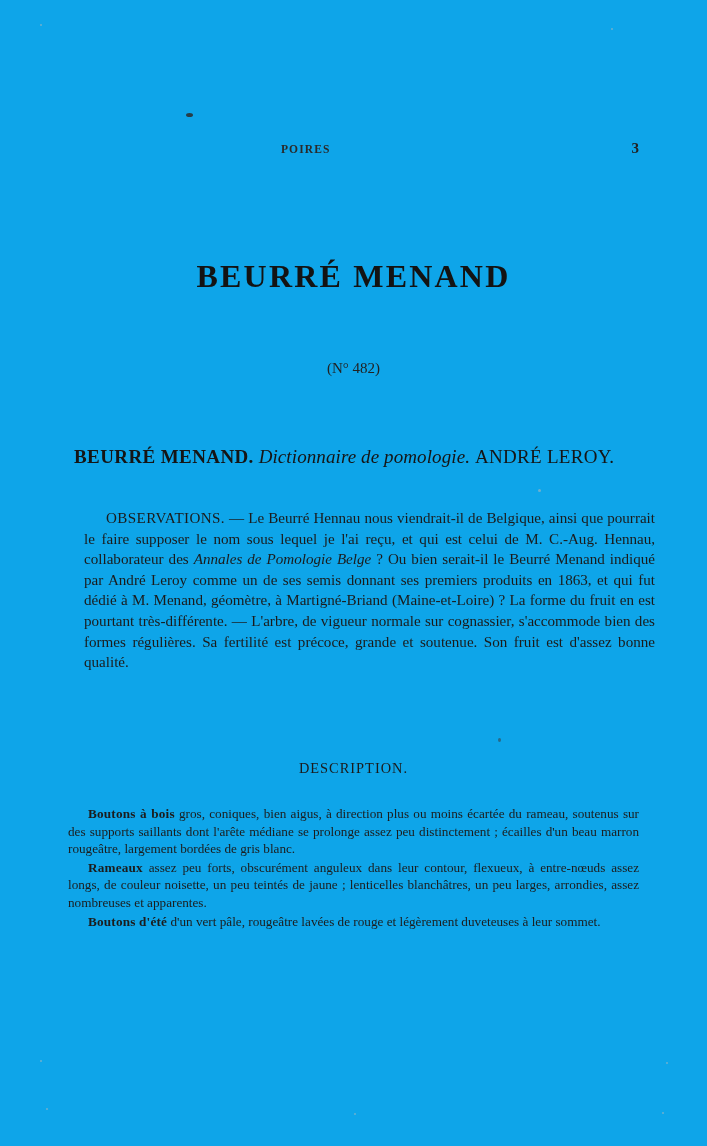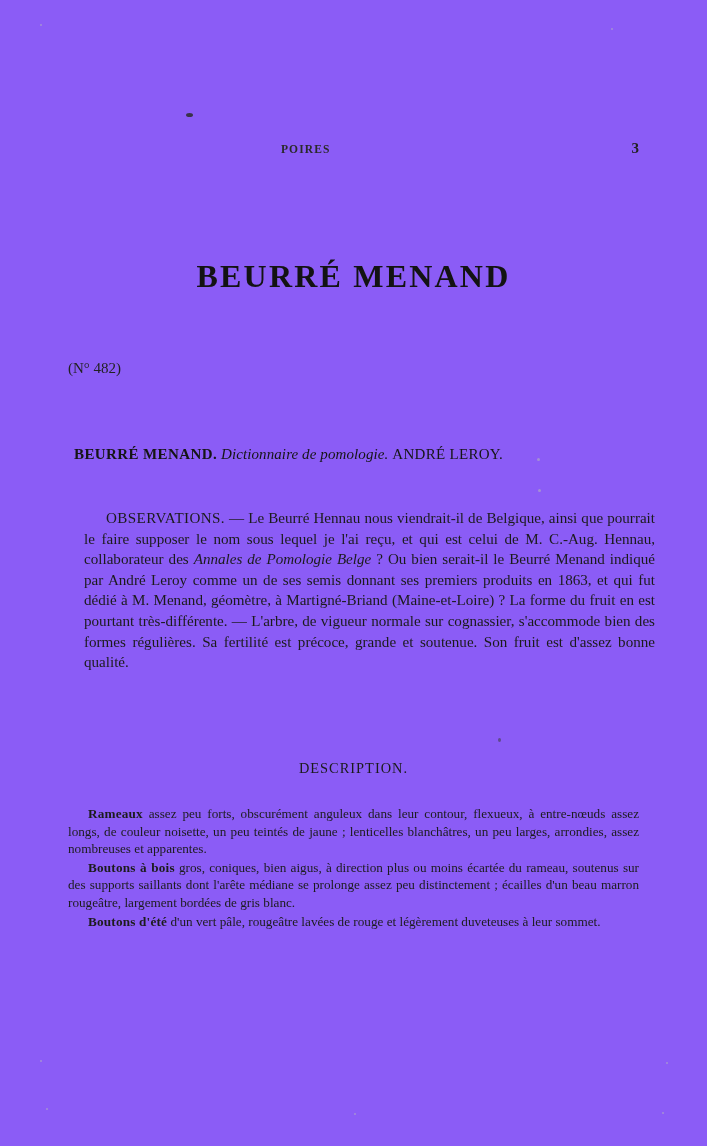--- a/index.html
+++ b/index.html
@@ -13,21 +13,21 @@
     position: relative;
     font-family: "Liberation Serif", serif;
     color: #1a1a1a;
     overflow: hidden;
   }
   .page {
     position: absolute;
     top: 0; left: 0;
     width: 707px;
     height: 1146px;
-    background: #8b5cf6;
+    background: #0ea5e9;
   }
   
   .speck {
     position: absolute;
     background: #b9b9b9;
     border-radius: 50%;
     opacity: .55;
   }
   .content {
     position: absolute;
@@ -71,30 +71,30 @@
     font-weight: bold;
     letter-spacing: 2.2px;
     font-family: "Liberation Serif", serif;
     color: #131313;
   }
   .number {
     position: absolute;
     top: 360px;
     left: 0;
     width: 571px;
-    text-align: left;
+    text-align: center;
     font-size: 15px;
     color: #222;
   }
   .reference {
     position: absolute;
     top: 446px;
     left: 6px;
     width: 565px;
-    font-size: 15px;
+    font-size: 19px;
     color: #151515;
     letter-spacing: .1px;
   }
   .reference .sc {
     font-variant: small-caps;
     font-weight: bold;
     letter-spacing: .4px;
   }
   .reference .ital {
     font-style: italic;
@@ -183,24 +183,24 @@
     <div class="obs">
       <p>
         <span class="sc">OBSERVATIONS.</span><span> — </span><span>Le Beurré Hennau nous viendrait-il de Belgique, ainsi que pourrait le faire supposer le nom sous lequel je l'ai reçu, et qui est celui de M. C.-Aug. Hennau, collaborateur des </span><span class="ital">Annales de Pomologie Belge</span><span> ? Ou bien serait-il le Beurré Menand indiqué par André Leroy comme un de ses semis donnant ses premiers produits en 1863, et qui fut dédié à M. Menand, géomètre, à Martigné-Briand (Maine-et-Loire) ? La forme du fruit en est pourtant très-différente. — L'arbre, de vigueur normale sur cognassier, s'accommode bien des formes régulières. Sa fertilité est précoce, grande et soutenue. Son fruit est d'assez bonne qualité.</span>
       </p>
     </div>
 
     <div class="desc-head">DESCRIPTION.</div>
 
     <div class="desc-body">
       <p>
+        <span class="lead">Boutons à bois</span><span> gros, coniques, bien aigus, à direction plus ou moins écartée du rameau, soutenus sur des supports saillants dont l'arête médiane se prolonge assez peu distinctement ; écailles d'un beau marron rougeâtre, largement bordées de gris blanc.</span>
+      </p>
+      <p>
         <span class="lead">Rameaux</span><span> assez peu forts, obscurément anguleux dans leur contour, flexueux, à entre-nœuds assez longs, de couleur noisette, un peu teintés de jaune ; lenticelles blanchâtres, un peu larges, arrondies, assez nombreuses et apparentes.</span>
-      </p>
-      <p>
-        <span class="lead">Boutons à bois</span><span> gros, coniques, bien aigus, à direction plus ou moins écartée du rameau, soutenus sur des supports saillants dont l'arête médiane se prolonge assez peu distinctement ; écailles d'un beau marron rougeâtre, largement bordées de gris blanc.</span>
       </p>
       <p>
         <span class="lead">Boutons d'été</span><span> d'un vert pâle, rougeâtre lavées de rouge et légèrement duveteuses à leur sommet.</span>
       </p>
     </div>
 
   </div>
 </div>
 
 </body></html>

